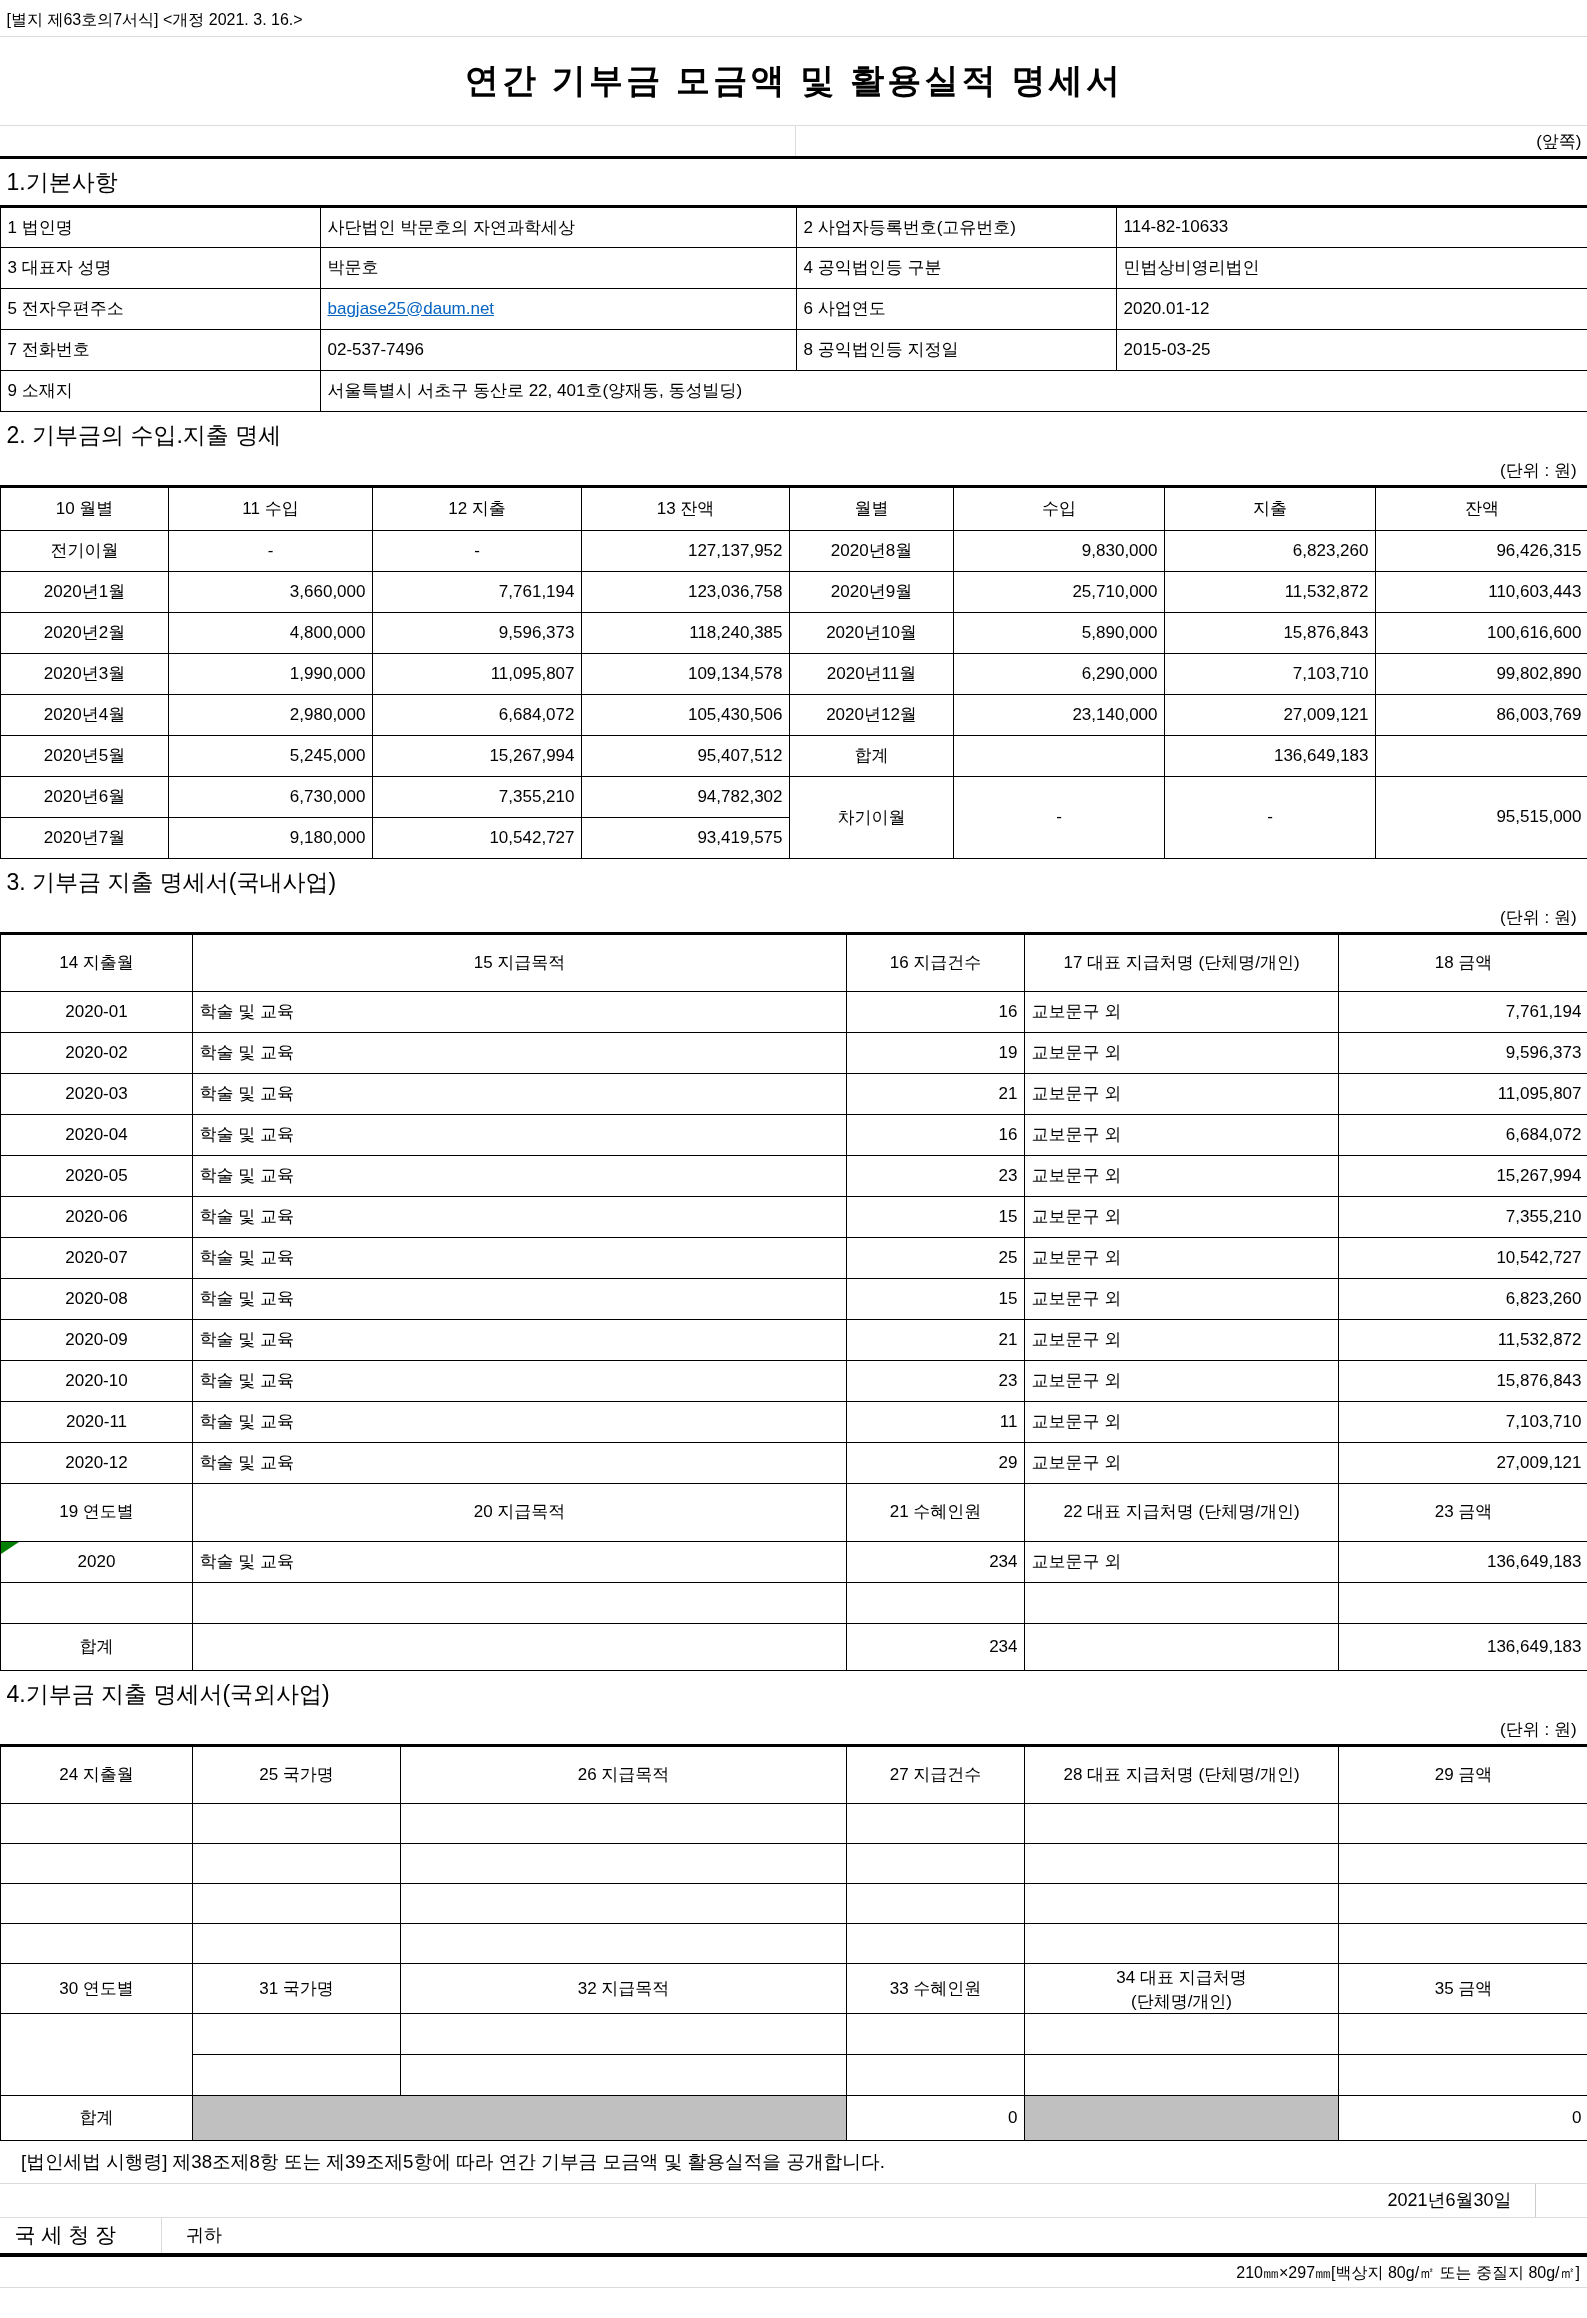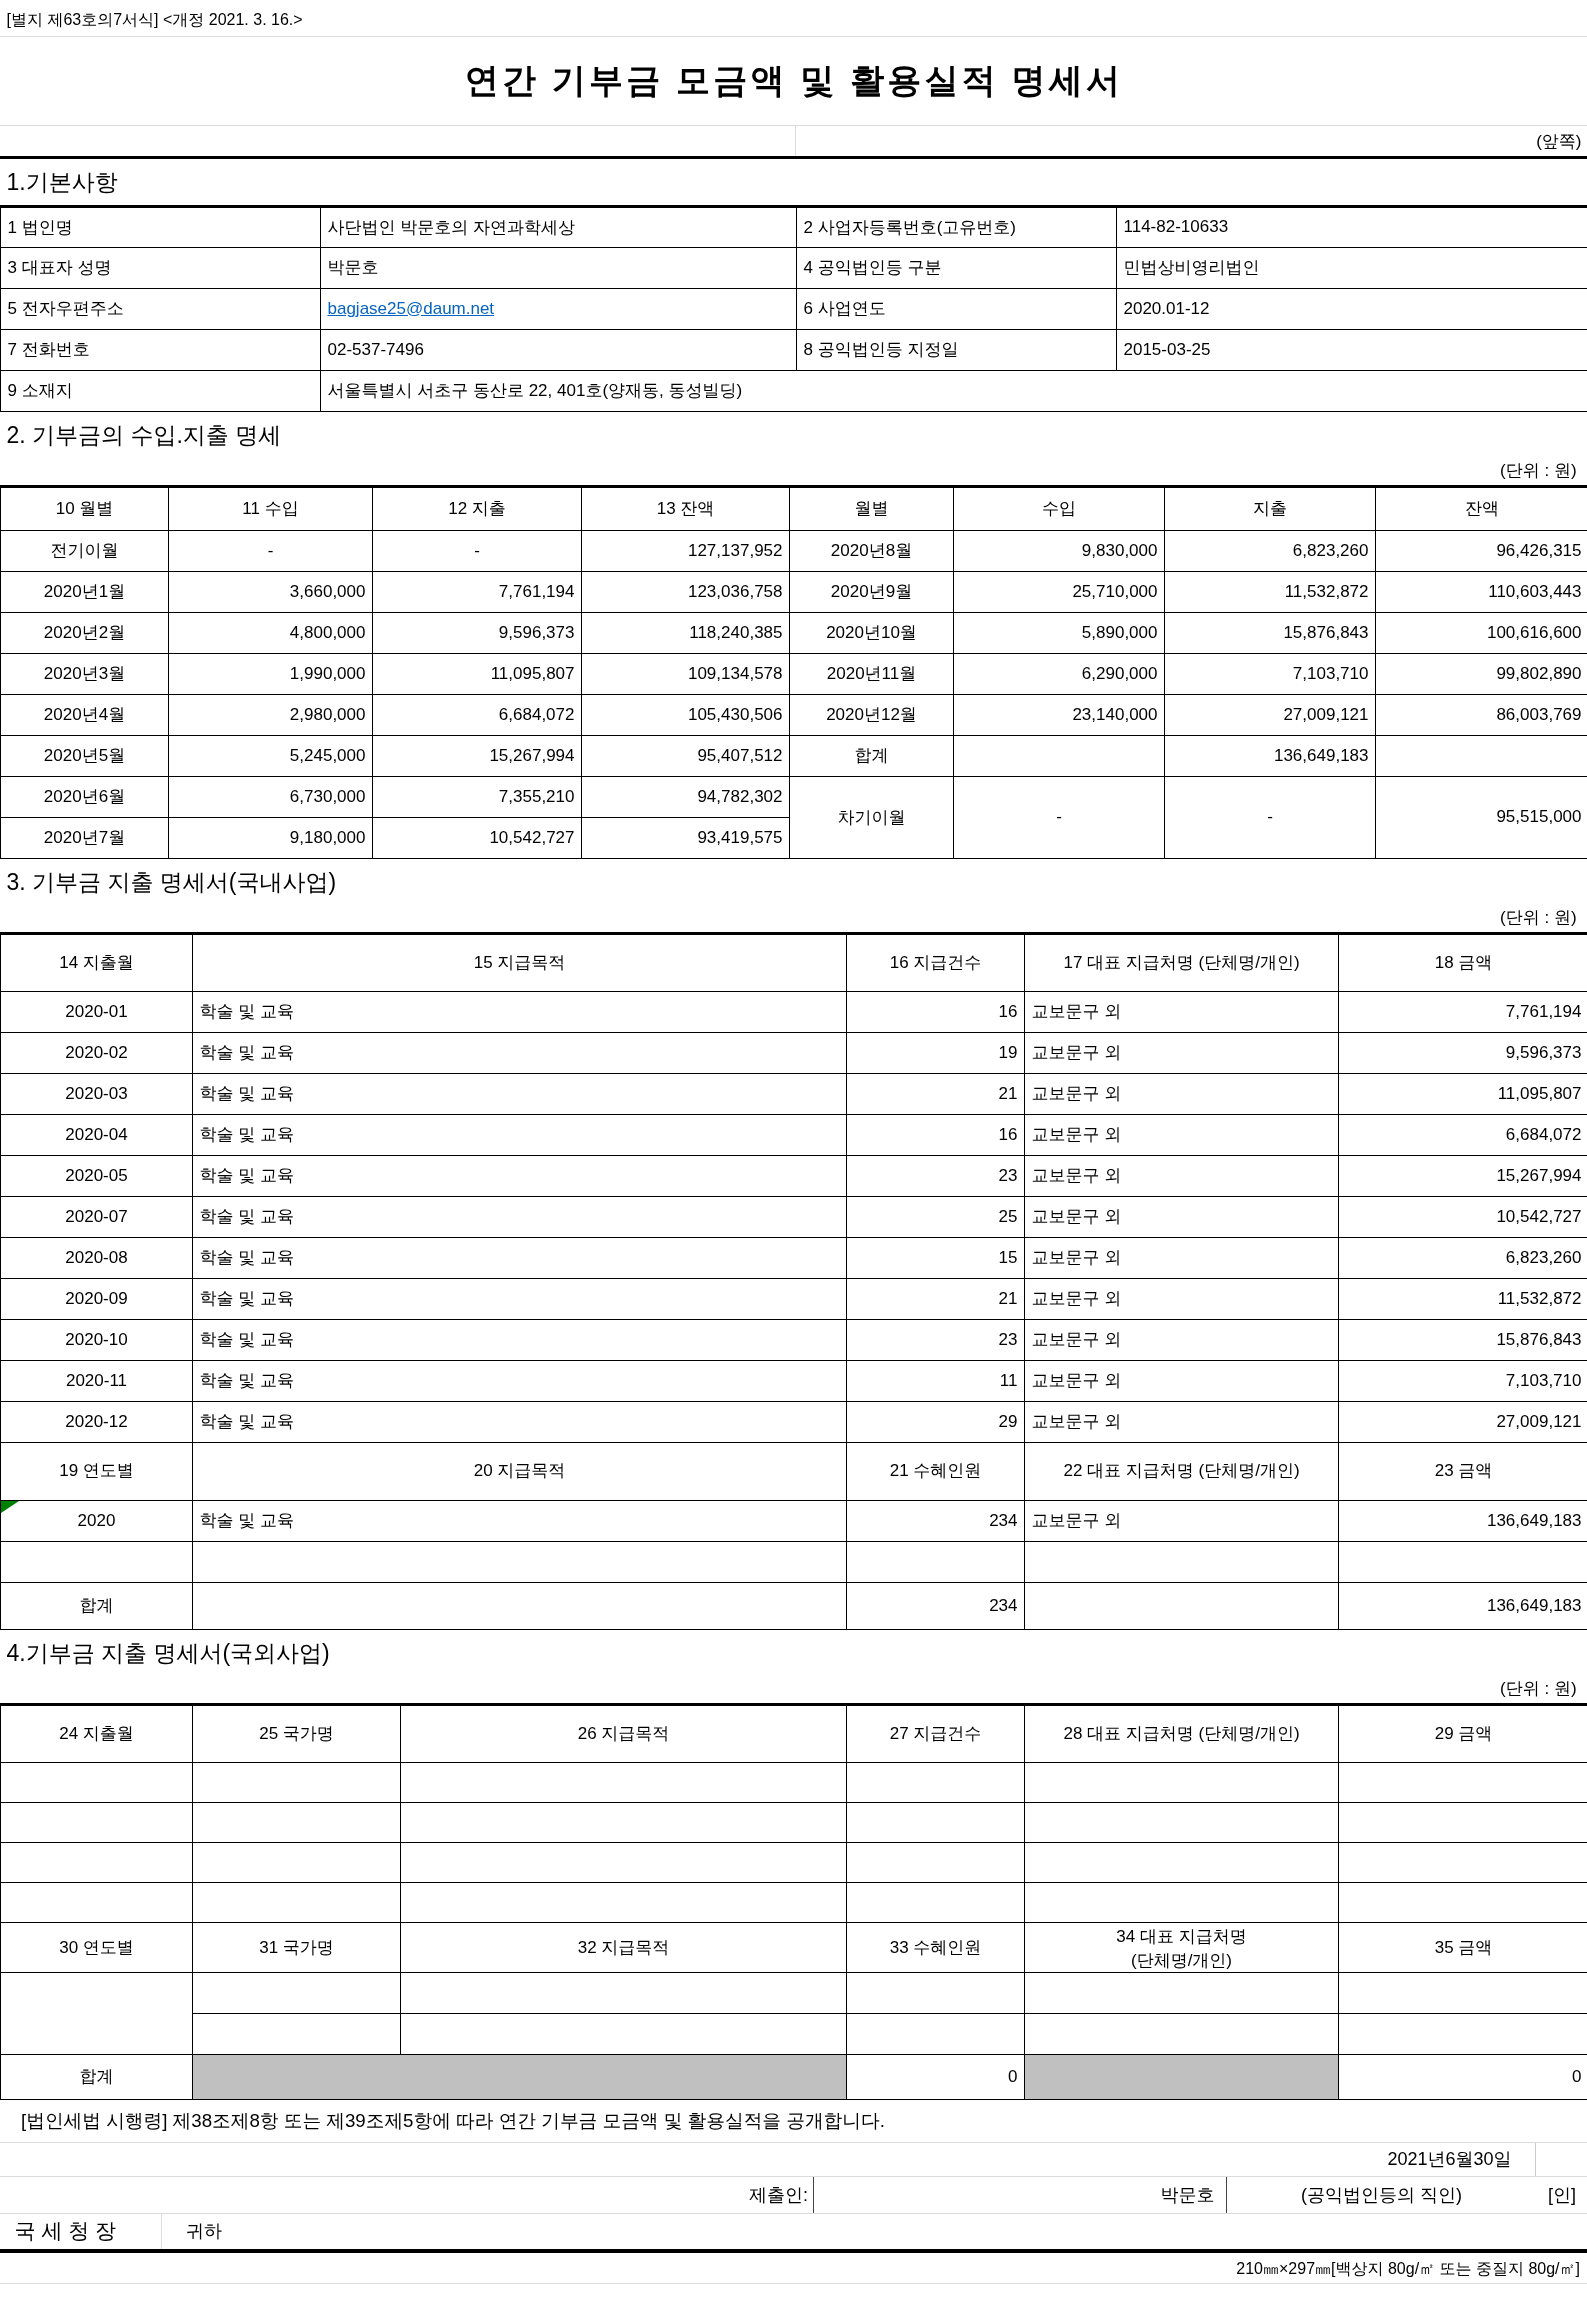--- a/index.html
+++ b/index.html
@@ -268,20 +268,27 @@
           <td class="n">6,684,072</td>
         </tr>
         <tr>
           <td class="c">2020-05</td>
           <td class="l">학술 및 교육</td>
           <td class="n">23</td>
           <td class="l">교보문구 외</td>
           <td class="n">15,267,994</td>
         </tr>
         <tr>
+          <td class="c">2020-06</td>
+          <td class="l">학술 및 교육</td>
+          <td class="n">15</td>
+          <td class="l">교보문구 외</td>
+          <td class="n">7,355,210</td>
+        </tr>
+        <tr>
           <td class="c">2020-07</td>
           <td class="l">학술 및 교육</td>
           <td class="n">25</td>
           <td class="l">교보문구 외</td>
           <td class="n">10,542,727</td>
         </tr>
         <tr>
           <td class="c">2020-08</td>
           <td class="l">학술 및 교육</td>
           <td class="n">15</td>
@@ -449,26 +456,20 @@
   </table>
 
   <div class="stmt">[법인세법 시행령] 제38조제8항 또는 제39조제5항에 따라 연간 기부금 모금액 및 활용실적을 공개합니다.</div>
 
   <div class="dateRow">
     <div class="dateSpacer"></div>
     <div class="dateCell">2021년6월30일</div>
     <div class="dateAfter"></div>
   </div>
 
-  <div class="subRow">
-    <div class="subLabel">제출인:</div>
-    <div class="subName">박문호</div>
-    <div class="subSeal">(공익법인등의 직인)</div>
-    <div class="subMark">[인]</div>
-  </div>
 
   <div class="recRow">
     <div class="recName">국 세 청 장</div>
     <div class="recSuffix">귀하</div>
   </div>
 
   <div class="paper">210㎜×297㎜[백상지 80g/㎡ 또는 중질지 80g/㎡]</div>
 
 </div>
 

